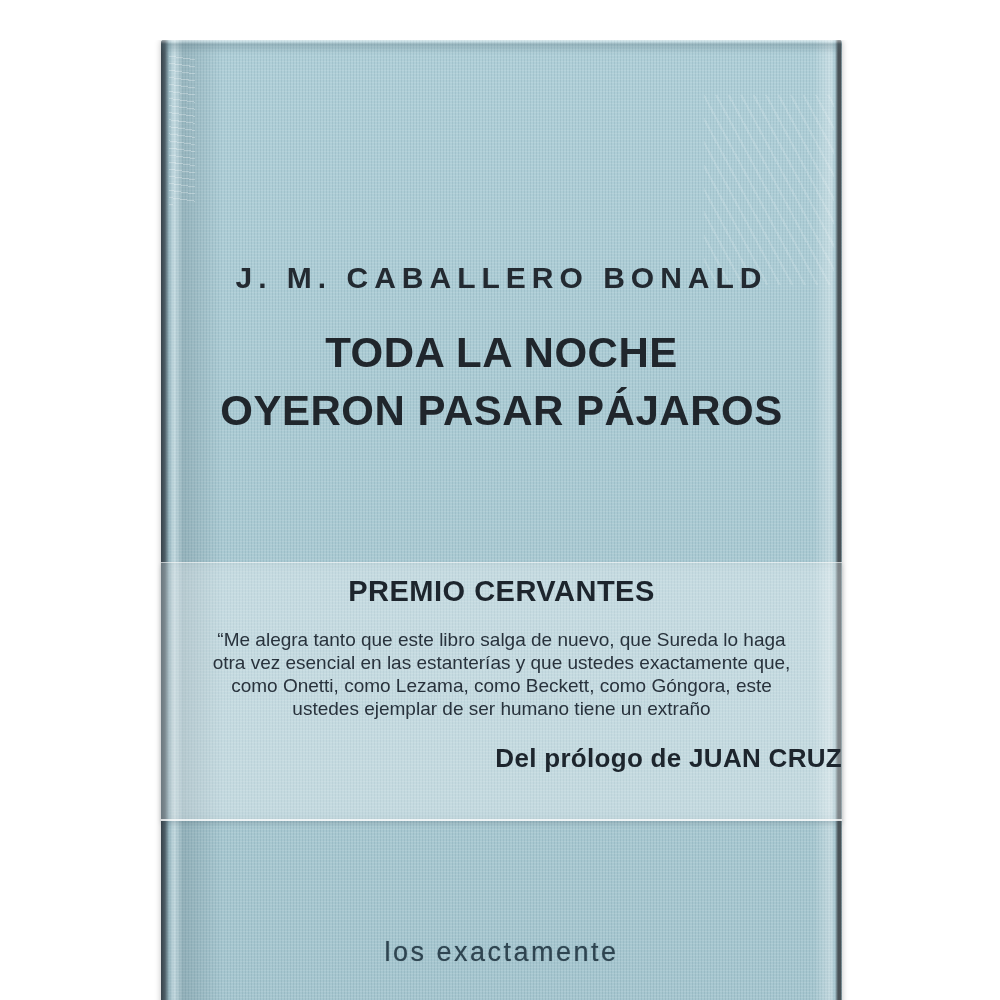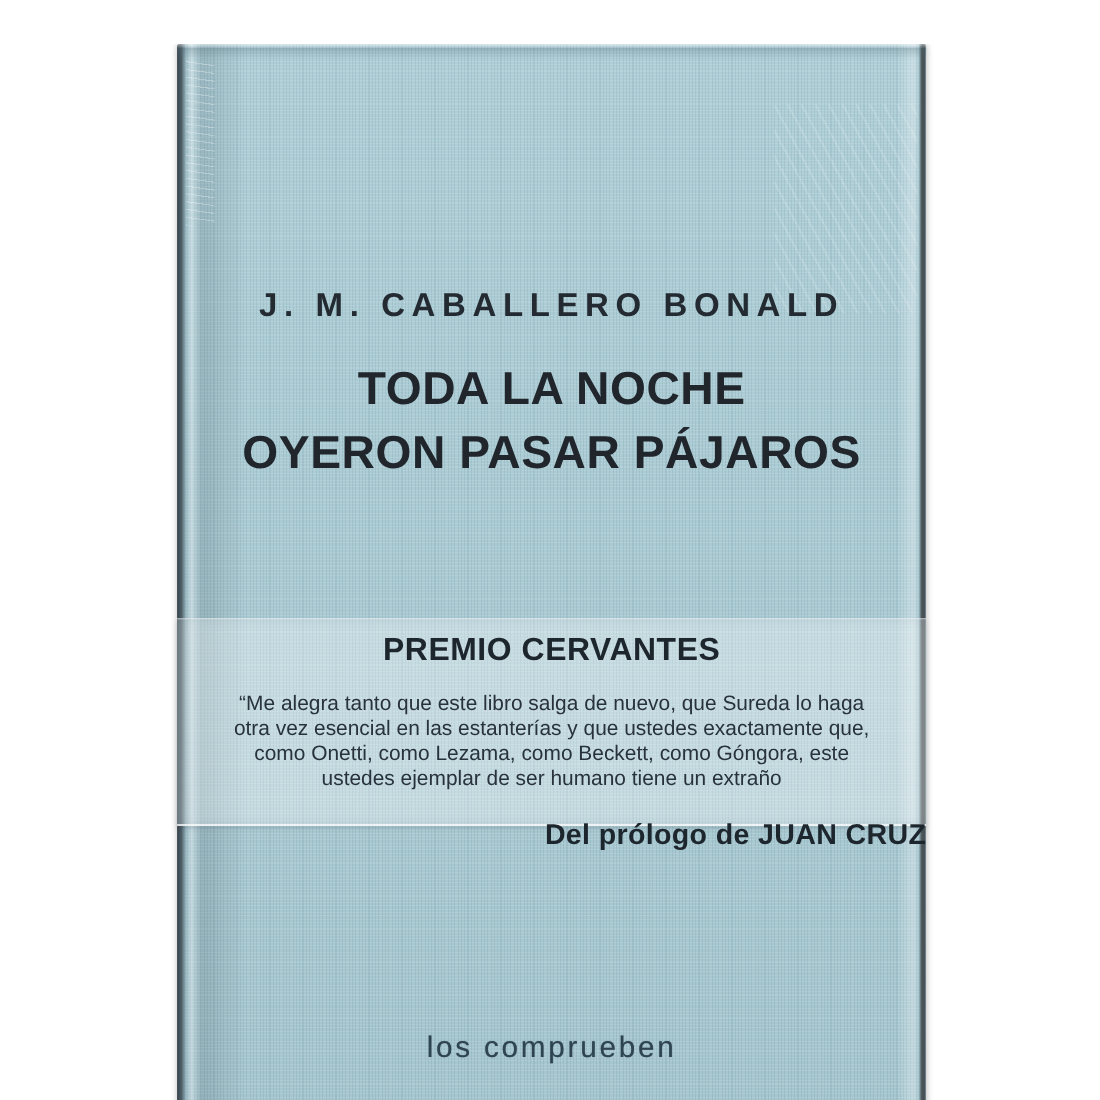--- a/index.html
+++ b/index.html
@@ -68,21 +68,21 @@
     position:absolute;left:0;right:0;top:284px;text-align:center;
     font-size:42px;font-weight:800;letter-spacing:0.5px;color:#20262c;line-height:58px;
   }
   .imprint{
     position:absolute;left:0;right:0;top:897px;text-align:center;
     font-size:27px;font-weight:500;letter-spacing:2.5px;color:#2e4450;
     text-shadow:0 0 1px rgba(46,68,80,0.5);
   }
   
   .band{
-    position:absolute;left:0;right:0;top:522px;height:189px;
+    position:absolute;left:0;right:0;top:522px;height:259px;
     background:rgba(255,255,255,0.33);
     box-shadow:
       inset 0 1px 0 rgba(255,255,255,0.55),
       inset 0 -2px 0 rgba(255,255,255,0.75),
       inset 14px 0 18px -10px rgba(70,95,105,0.35),
       inset -8px 0 12px -8px rgba(70,95,105,0.25),
       0 3px 4px rgba(60,80,90,0.18);
     color:#232e38;
   }
   .band-heading{
@@ -121,15 +121,15 @@
       <div class="band-heading">PREMIO CERVANTES</div>
       <div class="band-quote">
         <div>“Me alegra tanto que este libro salga de nuevo, que Sureda lo haga</div>
         <div>otra vez esencial en las estanterías y que ustedes exactamente que,</div>
         <div>como Onetti, como Lezama, como Beckett, como Góngora, este</div>
         <div>ustedes ejemplar de ser humano tiene un extraño</div>
       </div>
       <div class="band-attribution">Del prólogo de JUAN CRUZ</div>
     </div>
 
-    <div class="imprint">los comprueben</div>
+    <div class="imprint">los exactamente</div>
   </div>
 </div>
 
 </body></html>

